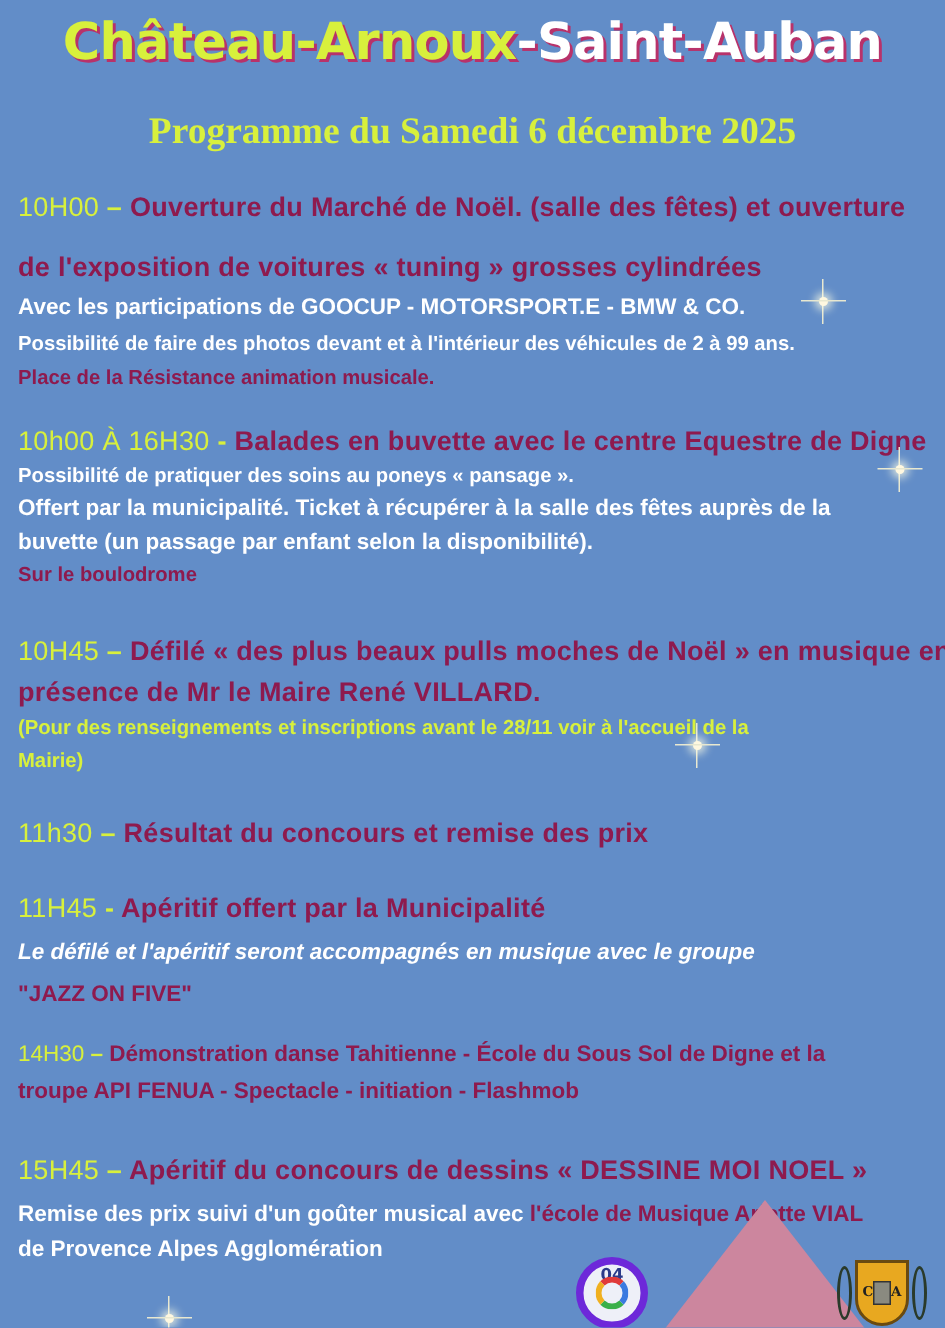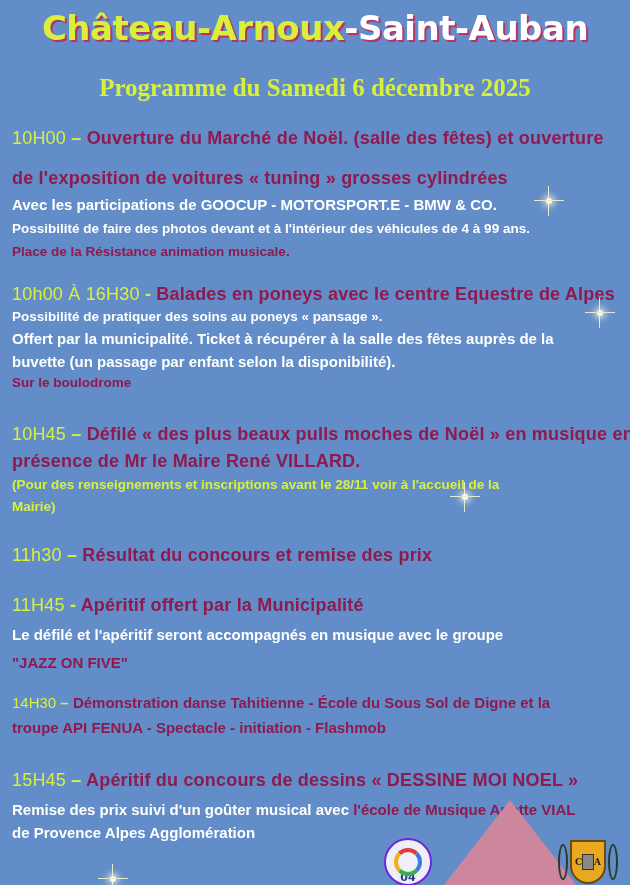--- a/index.html
+++ b/index.html
@@ -17,66 +17,66 @@
   .dash { color:#d8f03c; }
   .mag { color:#8e1a4e; }
   .wht { color:#ffffff; }
   .grn { color:#d8f03c; }
   .spark { position:absolute; width:30px; height:30px; }
   .spark::before, .spark::after { content:""; position:absolute; background:#e8e8d0; }
   .spark::before { left:14px; top:0; width:1px; height:30px; }
   .spark::after { top:14px; left:0; width:30px; height:1px; }
   .spark .dot { position:absolute; left:12px; top:12px; width:6px; height:6px; border-radius:50%; background:#fff8e0; box-shadow:0 0 6px 3px rgba(255,255,230,0.7); }
   .tree { position:absolute; left:440px; top:800px; width:0; height:0; border-left:70px solid transparent; border-right:70px solid transparent; border-bottom:90px solid #cc869e; }
-  .logo-assoc { position:absolute; left:384px; top:838px; width:48px; height:48px; border-radius:50%; background:#eef0f8; border:2px solid #6d28d9; display:flex; align-items:flex-end; justify-content:center; font-size:11px; font-weight:bold; color:#2a3a8a; }
+  .logo-assoc { position:absolute; left:384px; top:838px; width:48px; height:48px; border-radius:50%; background:#eef0f8; border:5px solid #6d28d9; display:flex; align-items:flex-start; justify-content:center; font-size:11px; font-weight:bold; color:#2a3a8a; }
   .logo-assoc .ring { position:absolute; inset:8px; border-radius:50%; border:4px solid transparent; border-top-color:#e03a3a; border-right-color:#3a7ae0; border-bottom-color:#3ab04a; border-left-color:#f0b020; }
   .crest { position:absolute; left:558px; top:838px; width:60px; height:47px; }
   .crest .shield { position:absolute; left:12px; top:2px; width:36px; height:44px; background:#e8a820; border:2px solid #6a4a10; border-radius:0 0 18px 18px; display:flex; align-items:center; justify-content:space-between; padding:0 3px; font-family:"DejaVu Serif", serif; font-size:9px; font-weight:bold; color:#222; }
   .crest .leaf { position:absolute; top:6px; width:10px; height:36px; border:2px solid #2a3a2a; border-radius:50%; }
   .crest .castle { width:12px; height:16px; background:#8a8a80; border:1px solid #333; }
 </style>
 </head>
 <body>
 
 <div class="title">
   <span class="green">Château-Arnoux</span><span class="white">-Saint-Auban</span>
 </div>
 <div class="subtitle">Programme du Samedi 6 décembre 2025</div>
 
 <div class="line big" style="top:128px;">
   <span class="time">10H00</span><span class="dash"> – </span><span class="mag">Ouverture du Marché de Noël. (salle des fêtes) et ouverture</span>
 </div>
 <div class="line big mag" style="top:168px;">de l'exposition de voitures « tuning » grosses cylindrées</div>
 <div class="line med wht" style="top:196px;">Avec les participations de GOOCUP - MOTORSPORT.E - BMW &amp; CO.</div>
-<div class="line small wht" style="top:221px;">Possibilité de faire des photos devant et à l'intérieur des véhicules de 4 à 99 ans.</div>
+<div class="line small wht" style="top:221px;">Possibilité de faire des photos devant et à l'intérieur des véhicules de 2 à 99 ans.</div>
 <div class="line small mag" style="top:244px;">Place de la Résistance animation musicale.</div>
 
 <div class="line big" style="top:284px;">
-  <span class="time">10h00 À 16H30</span><span class="dash"> - </span><span class="mag">Balades en poneys avec le centre Equestre de Alpes</span>
+  <span class="time">10h00 À 16H30</span><span class="dash"> - </span><span class="mag">Balades en buvette avec le centre Equestre de Digne</span>
 </div>
 <div class="line small wht" style="top:309px;">Possibilité de pratiquer des soins au poneys « pansage ».</div>
 <div class="line med wht" style="top:330px;">Offert par la municipalité. Ticket à récupérer à la salle des fêtes auprès de la</div>
 <div class="line med wht" style="top:353px;">buvette (un passage par enfant selon la disponibilité).</div>
 <div class="line small mag" style="top:375px;">Sur le boulodrome</div>
 
 <div class="line big" style="top:424px;">
   <span class="time">10H45</span><span class="dash"> – </span><span class="mag">Défilé « des plus beaux pulls moches de Noël »  en musique en</span>
 </div>
 <div class="line big mag" style="top:451px;">présence de Mr le Maire René VILLARD.</div>
 <div class="line small grn" style="top:477px;">(Pour des renseignements et inscriptions avant le 28/11 voir à l'accueil de la</div>
 <div class="line small grn" style="top:499px;">Mairie)</div>
 
 <div class="line big" style="top:545px;">
   <span class="time">11h30</span><span class="dash"> – </span><span class="mag">Résultat du concours et remise des prix</span>
 </div>
 
 <div class="line big" style="top:595px;">
   <span class="time">11H45</span><span class="dash"> - </span><span class="mag">Apéritif offert par la Municipalité</span>
 </div>
-<div class="line med wht" style="top:626px;">Le défilé et l'apéritif seront accompagnés en musique avec le groupe</div>
+<div class="line med wht" style="top:626px;font-style:italic;">Le défilé et l'apéritif seront accompagnés en musique avec le groupe</div>
 <div class="line med mag" style="top:654px;">"JAZZ ON FIVE"</div>
 
 <div class="line med" style="top:694px;">
   <span class="time">14H30</span><span class="dash"> – </span><span class="mag">Démonstration danse Tahitienne - École du Sous Sol de Digne et la</span>
 </div>
 <div class="line med mag" style="top:719px;">troupe API FENUA - Spectacle - initiation - Flashmob</div>
 
 <div class="line big" style="top:770px;">
   <span class="time">15H45</span><span class="dash"> – </span><span class="mag">Apéritif du concours de dessins « DESSINE MOI NOEL »</span>
 </div>

